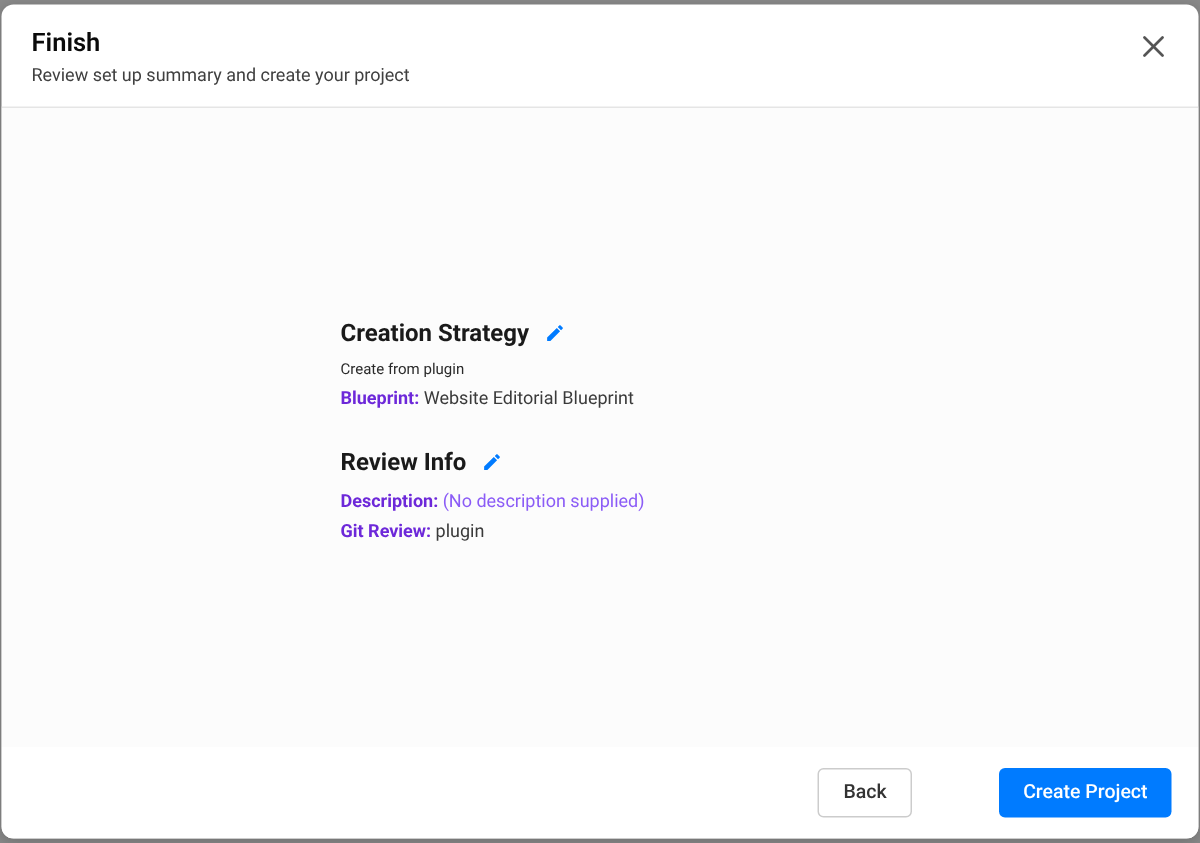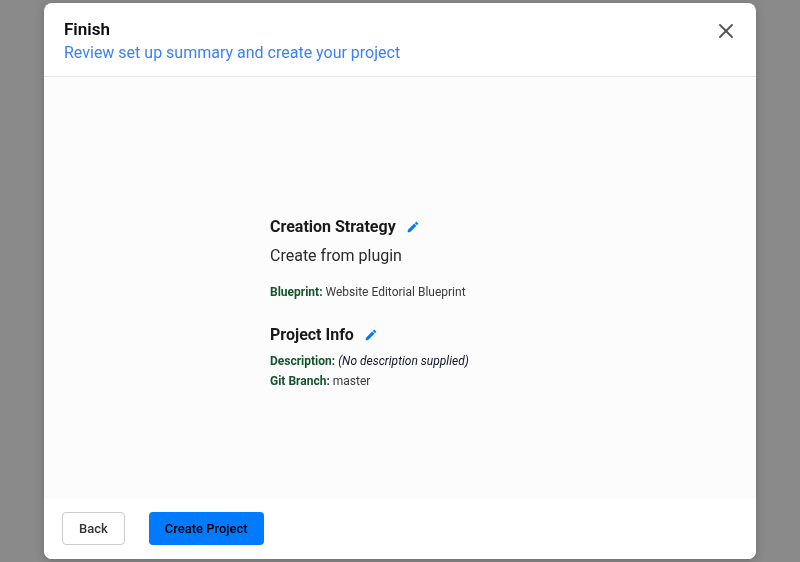--- a/index.html
+++ b/index.html
@@ -11,43 +11,43 @@
       font-family: -apple-system, BlinkMacSystemFont, "Segoe UI", Roboto, Helvetica, Arial, sans-serif;
       width: 800px;
       height: 562px;
       background: #8a8a8a;
       display: flex;
       align-items: center;
       justify-content: center;
       overflow: hidden;
     }
     .modal {
-      width: 712px;
+      width: 798px;
       height: 556px;
       background: #ffffff;
       border-radius: 8px;
       display: flex;
       flex-direction: column;
       overflow: hidden;
       box-shadow: 0 2px 10px rgba(0,0,0,0.2);
     }
     .modal-header {
       padding: 16px 20px 14px 20px;
       border-bottom: 1px solid #e5e5e5;
       position: relative;
     }
     .modal-title {
       font-size: 17px;
       font-weight: 600;
       color: #0a0a0a;
       margin-bottom: 4px;
     }
     .modal-subtitle {
-      font-size: 16px;
-      color: #3b82f6;
+      font-size: 12px;
+      color: #404040;
     }
     .close-btn {
       position: absolute;
       top: 18px;
       right: 20px;
       width: 20px;
       height: 20px;
       cursor: pointer;
       display: flex;
       align-items: center;
@@ -73,65 +73,65 @@
       font-weight: 700;
       color: #1a1a1a;
     }
     .edit-icon {
       color: #007bff;
       cursor: pointer;
       display: flex;
       align-items: center;
     }
     .section-text {
-      font-size: 16px;
+      font-size: 10px;
       color: #2a2a2a;
-      margin-bottom: 20px;
+      margin-bottom: 6px;
     }
     .field-row {
       font-size: 12px;
       color: #2a2a2a;
       margin-bottom: 6px;
     }
     .field-label {
       font-weight: 700;
-      color: #14532d;
+      color: #6d28d9;
     }
     .field-value {
       font-weight: 400;
       color: #3a3a3a;
     }
     .field-muted {
-      color: #0f172a;
-      font-style: italic;
+      color: #8b5cf6;
     }
     .modal-footer {
       padding: 14px 18px;
       display: flex;
-      justify-content: flex-start;
-      gap: 24px;
+      justify-content: flex-end;
+      gap: 10px;
       background: #ffffff;
     }
     .btn {
       padding: 8px 16px;
       font-size: 13px;
       font-weight: 500;
       border-radius: 4px;
       cursor: pointer;
       border: none;
       font-family: inherit;
     }
     .btn-secondary {
       background: #ffffff;
       color: #333;
       border: 1px solid #ccc;
     }
     .btn-primary {
       background: #007bff;
-      color: #000000;
+      color: #ffffff;
+      margin-left: 48px;
     }
   </style>
 </head>
 <body>
 
 <div class="modal">
   <div class="modal-header">
     <div class="modal-title">Finish</div>
     <div class="modal-subtitle">Review set up summary and create your project</div>
     <div class="close-btn">
@@ -155,34 +155,34 @@
       </div>
       <div class="section-text">Create from plugin</div>
       <div class="field-row">
         <span class="field-label">Blueprint:</span>
         <span class="field-value">Website Editorial Blueprint</span>
       </div>
     </div>
 
     <div class="section">
       <div class="section-header">
-        <div class="section-title">Project Info</div>
+        <div class="section-title">Review Info</div>
         <div class="edit-icon">
           <svg width="14" height="14" viewBox="0 0 24 24" fill="currentColor">
             <path d="M3 17.25V21h3.75L17.81 9.94l-3.75-3.75L3 17.25zM20.71 7.04a1 1 0 0 0 0-1.41l-2.34-2.34a1 1 0 0 0-1.41 0l-1.83 1.83 3.75 3.75 1.83-1.83z"></path>
           </svg>
         </div>
       </div>
       <div class="field-row">
         <span class="field-label">Description:</span>
         <span class="field-muted">(No description supplied)</span>
       </div>
       <div class="field-row">
-        <span class="field-label">Git Branch:</span>
-        <span class="field-value">master</span>
+        <span class="field-label">Git Review:</span>
+        <span class="field-value">plugin</span>
       </div>
     </div>
 
   </div>
 
   <div class="modal-footer">
     <button class="btn btn-secondary">Back</button>
     <button class="btn btn-primary">Create Project</button>
   </div>
 </div>

